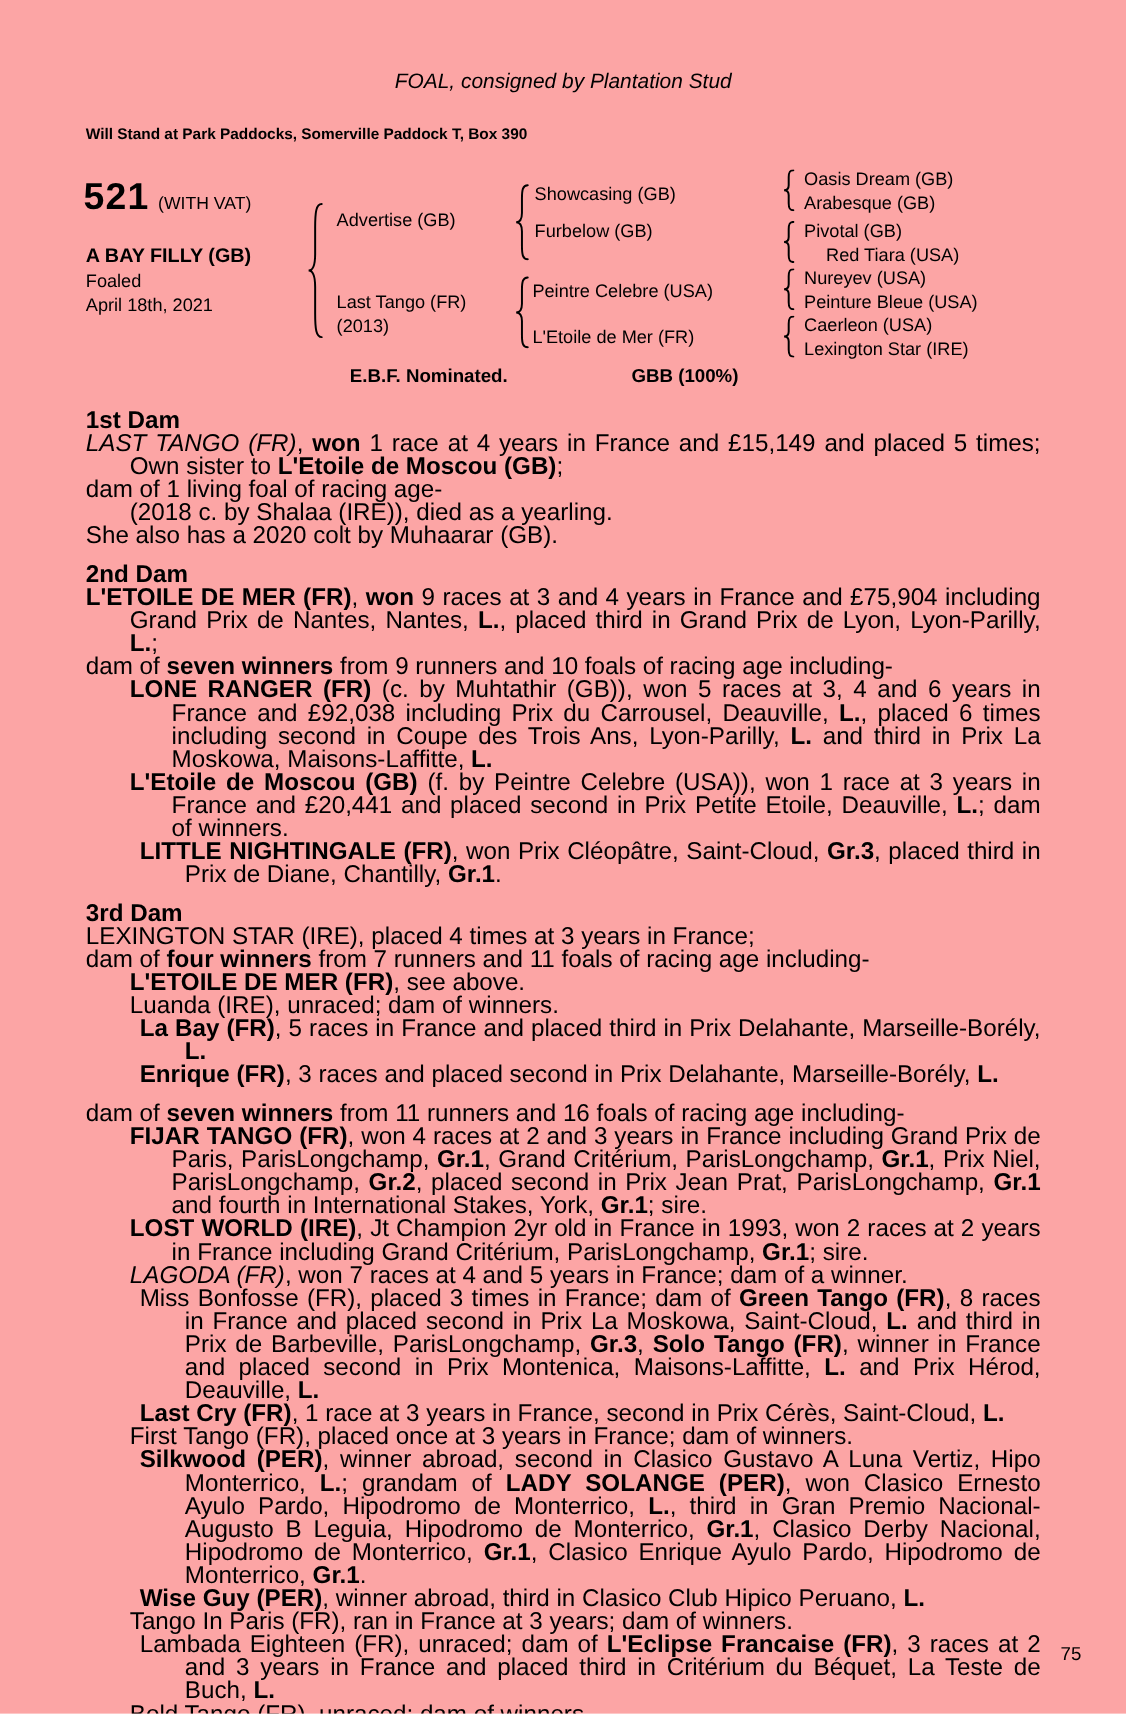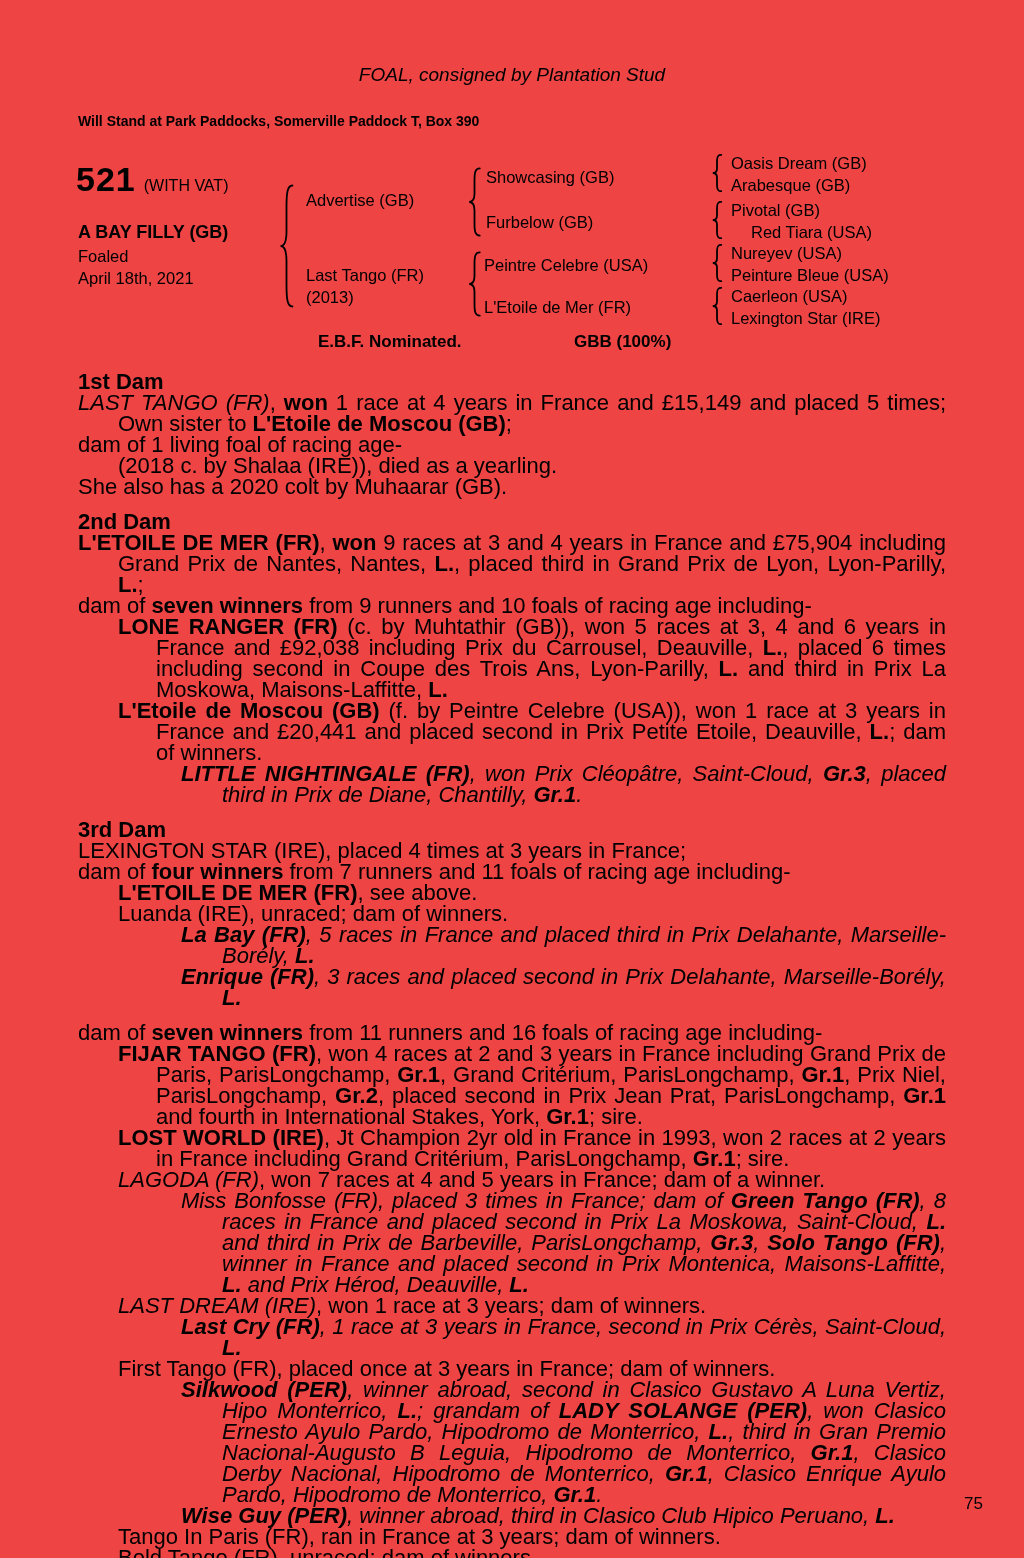--- a/index.html
+++ b/index.html
@@ -1,34 +1,34 @@
 <!DOCTYPE html>
 <html><head>
 <meta charset="utf-8">
 <style>
   html,body{margin:0;padding:0;background:#ffffff;}
-  .page{position:relative;width:1024px;height:1558px;background:#ef4444;color:#000;
+  .page{position:relative;width:1024px;height:1558px;background:#fca5a5;color:#000;
         font-family:"Liberation Sans",sans-serif;overflow:hidden;}
   .title{position:absolute;left:0;top:64px;width:100%;text-align:center;
          font-size:19px;font-style:italic;}
   .stand{position:absolute;left:78px;top:113px;font-size:14px;font-weight:bold;}
   .lot-row{position:absolute;left:76px;top:160px;display:flex;align-items:baseline;gap:8px;}
   .lot-num{font-size:34px;font-weight:bold;letter-spacing:1px;}
   .lot-vat{font-size:16px;}
   .horse-desc{position:absolute;left:78px;top:222px;font-size:18px;font-weight:bold;}
   .ped-label{position:absolute;font-size:16.5px;white-space:nowrap;line-height:20px;}
   .brace{position:absolute;}
   .brace svg{display:block;width:100%;height:100%;}
   .ebf{position:absolute;font-size:17px;font-weight:bold;white-space:nowrap;}
   .body{position:absolute;left:78px;top:371px;width:868px;font-size:22px;line-height:21px;}
   .dam-heading{font-weight:bold;}
   .para{margin:0;text-align:justify;}
   .ind0{padding-left:40px;text-indent:-40px;}
   .ind1{margin-left:40px;padding-left:38px;text-indent:-38px;}
-  .ind2{margin-left:103px;padding-left:41px;text-indent:-41px;font-style:italic;}
+  .ind2{margin-left:49px;padding-left:41px;text-indent:-41px;}
   .sec + .sec{margin-top:14px;}
   .b{font-weight:bold;}
   .i{font-style:italic;}
   .page-num{position:absolute;right:41px;top:1494px;font-size:17px;}
 </style>
 </head>
 <body>
 
 <div class="page">
 
@@ -57,21 +57,21 @@
     <svg viewBox="0 0 20 100" preserveAspectRatio="none">
         <path d="M17 2 C11 2 10 8 10 19 L10 38 C10 46 8 50 3 50 C8 50 10 54 10 62 L10 81 C10 92 11 98 17 98" fill="none" stroke="#000" stroke-width="1.8" vector-effect="non-scaling-stroke" stroke-linecap="round"></path>
       </svg>
   </div>
   <div class="brace" style="left:467px;top:251px;width:15px;height:66px;">
     <svg viewBox="0 0 20 100" preserveAspectRatio="none">
         <path d="M17 2 C11 2 10 8 10 19 L10 38 C10 46 8 50 3 50 C8 50 10 54 10 62 L10 81 C10 92 11 98 17 98" fill="none" stroke="#000" stroke-width="1.8" vector-effect="non-scaling-stroke" stroke-linecap="round"></path>
       </svg>
   </div>
   <div class="ped-label" style="left:486px;top:167px;">Showcasing (GB)</div>
-  <div class="ped-label" style="left:486px;top:212px;">Furbelow (GB)</div>
+  <div class="ped-label" style="left:486px;top:200px;">Furbelow (GB)</div>
   <div class="ped-label" style="left:484px;top:255px;">Peintre Celebre (USA)</div>
   <div class="ped-label" style="left:484px;top:297px;">L'Etoile de Mer (FR)</div>
 
   <div class="brace" style="left:711px;top:154px;width:12px;height:38px;">
     <svg viewBox="0 0 20 100" preserveAspectRatio="none">
         <path d="M17 2 C11 2 10 8 10 19 L10 38 C10 46 8 50 3 50 C8 50 10 54 10 62 L10 81 C10 92 11 98 17 98" fill="none" stroke="#000" stroke-width="1.8" vector-effect="non-scaling-stroke" stroke-linecap="round"></path>
       </svg>
   </div>
   <div class="brace" style="left:711px;top:201px;width:12px;height:38px;">
     <svg viewBox="0 0 20 100" preserveAspectRatio="none">
@@ -124,25 +124,25 @@
         <p class="para ind1"><span>Luanda (IRE), unraced; dam of winners.</span></p>
         <p class="para ind2"><span class="b">La Bay (FR)</span><span>, 5 races in France and placed third in Prix Delahante, Marseille-Borély, </span><span class="b">L.</span></p>
         <p class="para ind2"><span class="b">Enrique (FR)</span><span>, 3 races and placed second in Prix Delahante, Marseille-Borély, </span><span class="b">L.</span></p>
       </section>
       <section class="sec">
         <p class="para ind0"><span>dam of </span><span class="b">seven winners</span><span> from 11 runners and 16 foals of racing age including-</span></p>
         <p class="para ind1"><span class="b">FIJAR TANGO (FR)</span><span>, won 4 races at 2 and 3 years in France including Grand Prix de Paris, ParisLongchamp, </span><span class="b">Gr.1</span><span>, Grand Critérium, ParisLongchamp, </span><span class="b">Gr.1</span><span>, Prix Niel, ParisLongchamp, </span><span class="b">Gr.2</span><span>, placed second in Prix Jean Prat, ParisLongchamp, </span><span class="b">Gr.1</span><span> and fourth in International Stakes, York, </span><span class="b">Gr.1</span><span>; sire.</span></p>
         <p class="para ind1"><span class="b">LOST WORLD (IRE)</span><span>, Jt Champion 2yr old in France in 1993, won 2 races at 2 years in France including Grand Critérium, ParisLongchamp, </span><span class="b">Gr.1</span><span>; sire.</span></p>
         <p class="para ind1"><span class="i">LAGODA (FR)</span><span>, won 7 races at 4 and 5 years in France; dam of a winner.</span></p>
         <p class="para ind2"><span>Miss Bonfosse (FR), placed 3 times in France; dam of </span><span class="b">Green Tango (FR)</span><span>, 8 races in France and placed second in Prix La Moskowa, Saint-Cloud, </span><span class="b">L.</span><span> and third in Prix de Barbeville, ParisLongchamp, </span><span class="b">Gr.3</span><span>, </span><span class="b">Solo Tango (FR)</span><span>, winner in France and placed second in Prix Montenica, Maisons-Laffitte, </span><span class="b">L.</span><span> and Prix Hérod, Deauville, </span><span class="b">L.</span></p>
-        <p class="para ind1"><span class="i">LAST DREAM (IRE)</span><span>, won 1 race at 3 years; dam of winners.</span></p>
         <p class="para ind2"><span class="b">Last Cry (FR)</span><span>, 1 race at 3 years in France, second in Prix Cérès, Saint-Cloud, </span><span class="b">L.</span></p>
         <p class="para ind1"><span>First Tango (FR), placed once at 3 years in France; dam of winners.</span></p>
         <p class="para ind2"><span class="b">Silkwood (PER)</span><span>, winner abroad, second in Clasico Gustavo A Luna Vertiz, Hipo Monterrico, </span><span class="b">L.</span><span>; grandam of </span><span class="b">LADY SOLANGE (PER)</span><span>, won Clasico Ernesto Ayulo Pardo, Hipodromo de Monterrico, </span><span class="b">L.</span><span>, third in Gran Premio Nacional-Augusto B Leguia, Hipodromo de Monterrico, </span><span class="b">Gr.1</span><span>, Clasico Derby Nacional, Hipodromo de Monterrico, </span><span class="b">Gr.1</span><span>, Clasico Enrique Ayulo Pardo, Hipodromo de Monterrico, </span><span class="b">Gr.1</span><span>.</span></p>
         <p class="para ind2"><span class="b">Wise Guy (PER)</span><span>, winner abroad, third in Clasico Club Hipico Peruano, </span><span class="b">L.</span></p>
         <p class="para ind1"><span>Tango In Paris (FR), ran in France at 3 years; dam of winners.</span></p>
+        <p class="para ind2"><span>Lambada Eighteen (FR), unraced; dam of </span><span class="b">L'Eclipse Francaise (FR)</span><span>, 3 races at 2 and 3 years in France and placed third in Critérium du Béquet, La Teste de Buch, </span><span class="b">L.</span></p>
         <p class="para ind1"><span>Bold Tango (FR), unraced; dam of winners.</span></p>
         <p class="para ind2"><span class="b">ORAGE CELESTE (GB)</span><span>, 4 races at 3 years in France including Prix Urban Sea, Le Lion-d'Angers, </span><span class="b">L.</span></p>
       </section>
     </div>
 
   <div class="page-num">75</div>
 </div>
 
 </body></html>

